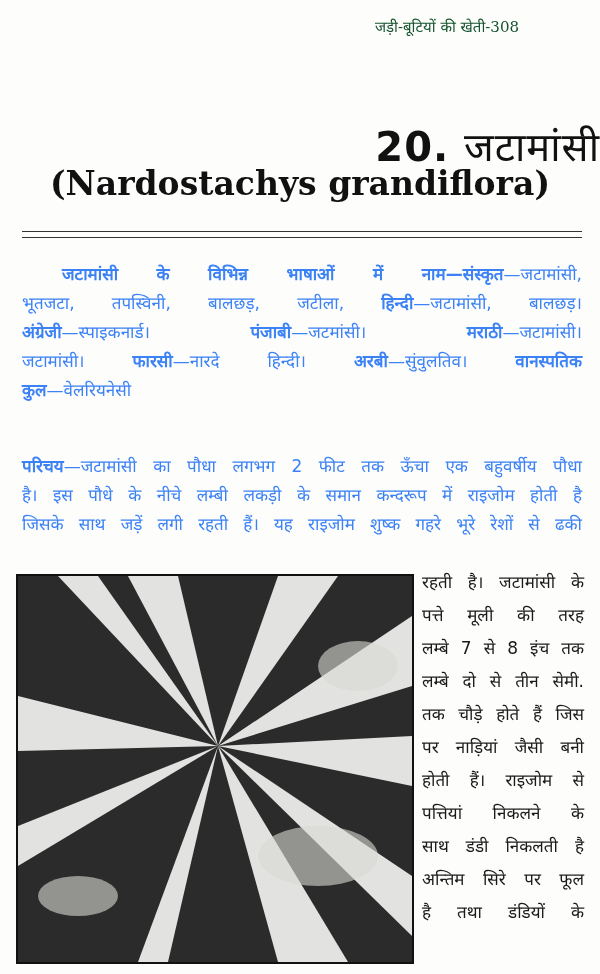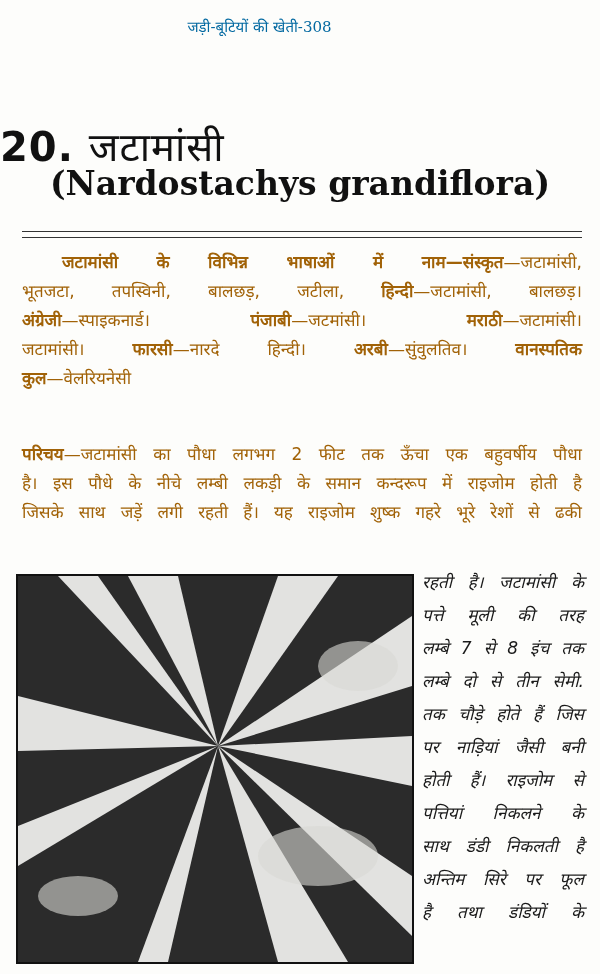--- a/index.html
+++ b/index.html
@@ -4,58 +4,58 @@
   <style>
     html, body { margin: 0; padding: 0; }
     body {
       width: 600px; height: 974px; overflow: hidden;
       background: #fdfdfb; color: #1a1a1a;
       font-family: "DejaVu Sans", "Liberation Sans", sans-serif;
       position: relative;
     }
     .running-head {
       position: absolute; top: 16px; left: 0; width: 519px;
-      text-align: center; font-size: 15px; color: #0369a1;
+      text-align: right; font-size: 15px; color: #14532d;
       font-family: "DejaVu Serif", serif;
     }
     .chapter-title {
       position: absolute; top: 118px; left: 0; width: 600px;
-      text-align: left; font-size: 40px; font-weight: bold; color: #111;
+      text-align: right; font-size: 40px; font-weight: bold; color: #111;
       letter-spacing: 1px;
     }
     .chapter-title .num { font-family: "DejaVu Sans", sans-serif; font-weight: bold; }
     .chapter-title .name { font-weight: normal; }
     .sci-name {
       position: absolute; top: 164px; left: 0; width: 600px;
       text-align: center; font-size: 33px; font-weight: bold; color: #111;
       font-family: "DejaVu Serif", "Liberation Serif", serif;
     }
     .rule {
       position: absolute; left: 22px; width: 560px; height: 1px; background: #333;
     }
     .rule.r1 { top: 231px; }
     .rule.r2 { top: 237px; }
     .body-text {
       position: absolute; left: 22px; width: 560px;
-      font-size: 17px; line-height: 29px; color: #a16207;
+      font-size: 17px; line-height: 29px; color: #3b82f6; margin-top: 12px;
     }
     .line { white-space: nowrap; height: 29px; text-align: justify; text-align-last: justify; }
     .line.last { text-align-last: left; }
     .line.indent { padding-left: 40px; }
     b { font-weight: bold; }
     .figure {
       position: absolute; left: 16px; top: 574px; width: 398px; height: 390px;
       border: 2px solid #111; box-sizing: border-box; overflow: hidden;
       background: #2a2a2a;
     }
     .side-text {
       position: absolute; left: 422px; top: 566px; width: 162px;
       font-size: 17px; line-height: 33px;
     }
-    .side-text .line { height: 33px; font-style: italic; }
+    .side-text .line { height: 33px; }
   </style>
 </head>
 <body>
 
 <div class="running-head">जड़ी-बूटियों की खेती-308</div>
 
 <div class="chapter-title">
   <span class="num">20.</span>
   <span class="name">जटामांसी</span>
 </div>

